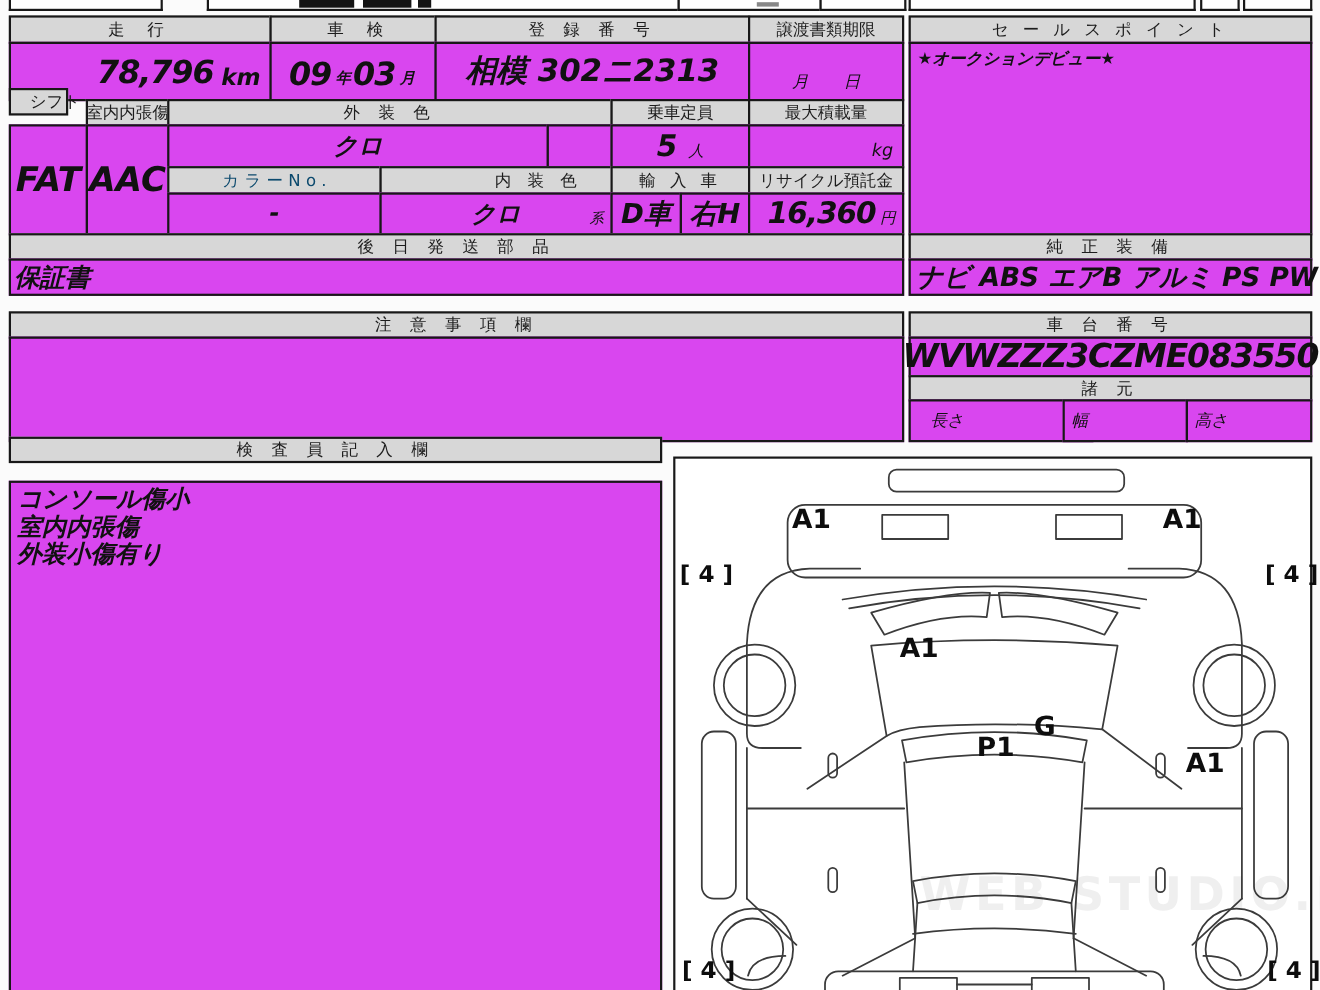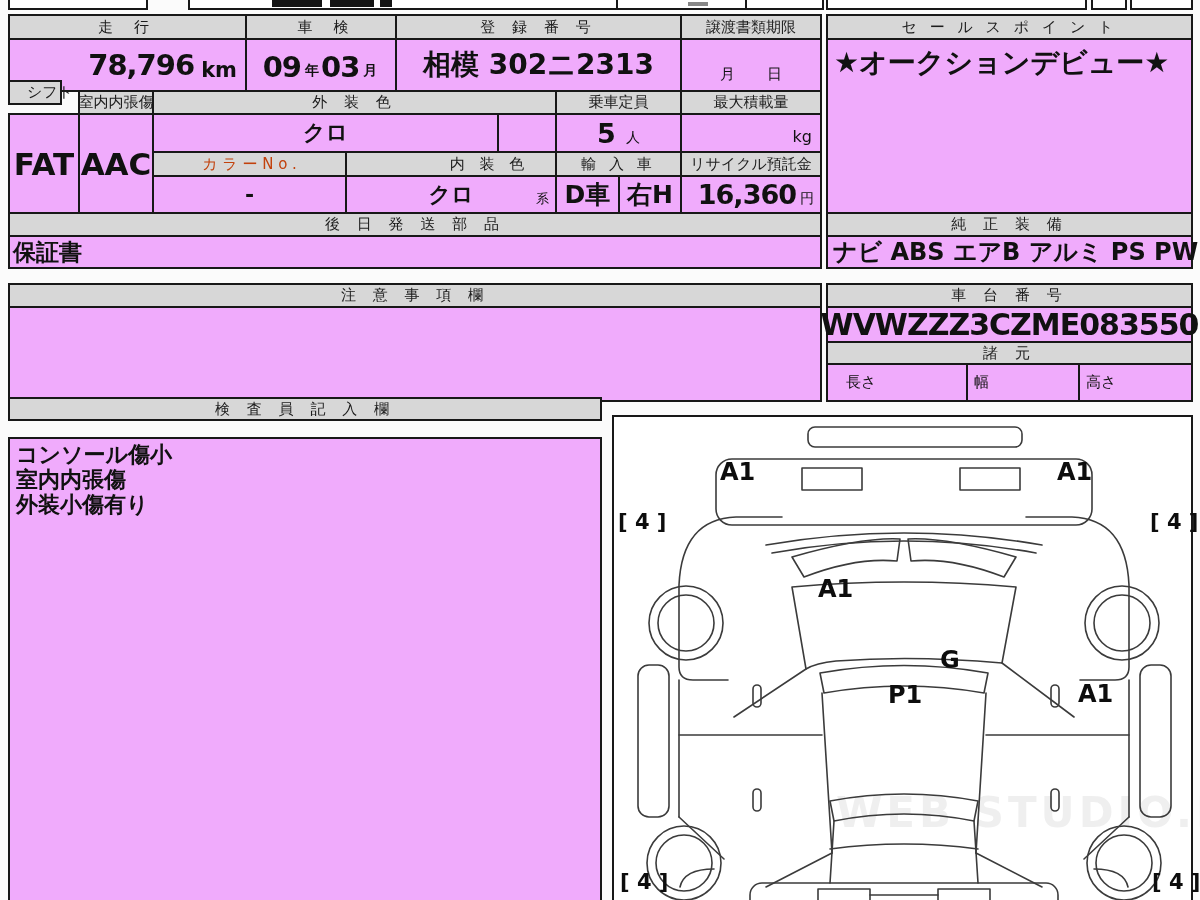--- a/index.html
+++ b/index.html
@@ -3,21 +3,21 @@
 <meta charset="utf-8">
 <style>
   html,body { margin:0; padding:0; background:#f7f7f7; }
   #sheet {
     position:relative; width:1200px; height:900px; overflow:hidden;
     background:#fbfbfb; font-family:"DejaVu Sans","Liberation Sans",sans-serif; color:#111;
   }
   .h, .v, .ts { position:absolute; box-sizing:border-box; border:2px solid #181818; }
   .h { background:#d7d7d7; display:flex; align-items:center; justify-content:center;
        font-size:15px; color:#1c1c1c; white-space:pre; }
-  .v { background:#f0abfc; display:flex; align-items:center; justify-content:center; white-space:pre; }
+  .v { background:#d946ef; display:flex; align-items:center; justify-content:center; white-space:pre;font-style:italic; }
   .ts { top:0; border-top:none; background:#fff; }
   .frag { position:absolute; background:#141414; }
   .left { justify-content:flex-start; }
   .right { justify-content:flex-end; }
   .bottom { align-items:flex-end; }
   .unit-s { font-size:14px; font-weight:bold; margin:0 2px 4px 4px; align-self:flex-end; }
   .num-lg { font-size:29px; font-weight:bold; letter-spacing:-1px; }
   .mark { position:absolute; font-weight:bold; font-size:24px; color:#0d0d0d; white-space:pre; }
   .mark-tire { font-size:21px; }
   #diagram-box { position:absolute; left:612px; top:415px; width:581px; height:487px;
@@ -75,42 +75,42 @@
   <div class="v" style="left:78px;top:113px;width:76px;height:101px;font-size:31px;font-weight:bold;">AAC</div>
 
   <div class="v" style="left:152px;top:113px;width:347px;height:40px;font-size:22px;font-weight:bold;">クロ</div>
   <div class="v" style="left:497px;top:113px;width:60px;height:40px;"></div>
   <div class="v" style="left:555px;top:113px;width:127px;height:40px;">
     <span style="font-size:27px;font-weight:bold;">5</span>
     <span style="font-size:14px;margin:10px 0 0 10px;">人</span>
   </div>
   <div class="v right bottom" style="left:680px;top:113px;width:142px;height:40px;font-size:16px;padding:0 8px 5px 0;">kg</div>
 
-  <div class="h" style="left:152px;top:151px;width:195px;height:26px;color:#c2410c;">カ ラ ー N o .</div>
+  <div class="h" style="left:152px;top:151px;width:195px;height:26px;color:#0c4a6e;">カ ラ ー N o .</div>
   <div class="h" style="left:345px;top:151px;width:256px;height:26px;letter-spacing:5px;padding-left:33px;">内 装 色</div>
   <div class="h" style="left:555px;top:151px;width:127px;height:26px;letter-spacing:4px;">輸 入 車</div>
   <div class="h" style="left:680px;top:151px;width:142px;height:26px;">リサイクル預託金</div>
 
   <div class="v" style="left:152px;top:175px;width:195px;height:39px;font-size:22px;font-weight:bold;">-</div>
   <div class="v" style="left:345px;top:175px;width:212px;height:39px;">
     <span style="font-size:22px;font-weight:bold;">クロ</span>
     <span style="position:absolute;right:6px;bottom:4px;font-size:13px;">系</span>
   </div>
   <div class="v" style="left:555px;top:175px;width:65px;height:39px;font-size:25px;font-weight:bold;">D車</div>
   <div class="v" style="left:618px;top:175px;width:64px;height:39px;font-size:25px;font-weight:bold;">右H</div>
   <div class="v right" style="left:680px;top:175px;width:142px;height:39px;padding-right:6px;">
     <span style="font-size:27px;font-weight:bold;letter-spacing:-1px;">16,360</span>
     <span style="font-size:14px;margin:8px 0 0 4px;">円</span>
   </div>
 
   <div class="h" style="left:8px;top:212px;width:814px;height:25px;letter-spacing:6px;">後 日 発 送 部 品</div>
   <div class="v left" style="left:8px;top:235px;width:814px;height:34px;font-size:23px;font-weight:bold;padding-left:3px;">保証書</div>
 
   <div class="h" style="left:826px;top:14px;width:367px;height:26px;letter-spacing:4px;">セ ー ル ス ポ イ ン ト</div>
-  <div class="v left" style="left:826px;top:38px;width:367px;height:176px;align-items:flex-start;padding:4px 6px;font-size:28px;font-weight:bold;">★オークションデビュー★</div>
+  <div class="v left" style="left:826px;top:38px;width:367px;height:176px;align-items:flex-start;padding:4px 6px;font-size:15px;font-weight:bold;">★オークションデビュー★</div>
 
   <div class="h" style="left:826px;top:212px;width:367px;height:25px;letter-spacing:6px;">純 正 装 備</div>
   <div class="v left" style="left:826px;top:235px;width:367px;height:34px;font-size:24px;font-weight:bold;padding-left:5px;">ナビ ABS エアB アルミ PS PW</div>
 
   <div class="h" style="left:8px;top:283px;width:814px;height:25px;letter-spacing:6px;">注 意 事 項 欄</div>
   <div class="v left" style="left:8px;top:306px;width:814px;height:96px;align-items:flex-start;padding:4px;font-size:20px;"></div>
 
   <div class="h" style="left:826px;top:283px;width:367px;height:25px;letter-spacing:6px;">車 台 番 号</div>
   <div class="v" style="left:826px;top:306px;width:367px;height:37px;font-size:30px;font-weight:bold;letter-spacing:-1px;text-align:right;">WVWZZZ3CZME083550</div>
   <div class="h" style="left:826px;top:341px;width:367px;height:24px;letter-spacing:6px;">諸 元</div>
@@ -180,20 +180,20 @@
       <rect x="324" y="472" width="52" height="30"></rect>
       <path d="M256 478 L324 478"></path>
       <path d="M100 452 Q70 452 66 470 M480 452 Q510 452 514 470"></path>
     </svg>
     <span class="mark" style="left:106px;top:41px;">A1</span>
     <span class="mark" style="left:443px;top:41px;">A1</span>
     <span class="mark mark-tire" style="left:4px;top:93px;">[ 4 ]</span>
     <span class="mark mark-tire" style="left:536px;top:93px;">[ 4 ]</span>
     <span class="mark" style="left:204px;top:158px;">A1</span>
     <span class="mark" style="left:326px;top:229px;">G</span>
-    <span class="mark" style="left:274px;top:264px;">P1</span>
+    <span class="mark" style="left:274px;top:248px;">P1</span>
     <span class="mark" style="left:464px;top:263px;">A1</span>
     <span class="mark mark-tire" style="left:6px;top:453px;">[ 4 ]</span>
     <span class="mark mark-tire" style="left:538px;top:453px;">[ 4 ]</span>
   </div>
 
   <div id="watermark">WEB STUDIO.PRO</div>
 </div>
 
 </body></html>

